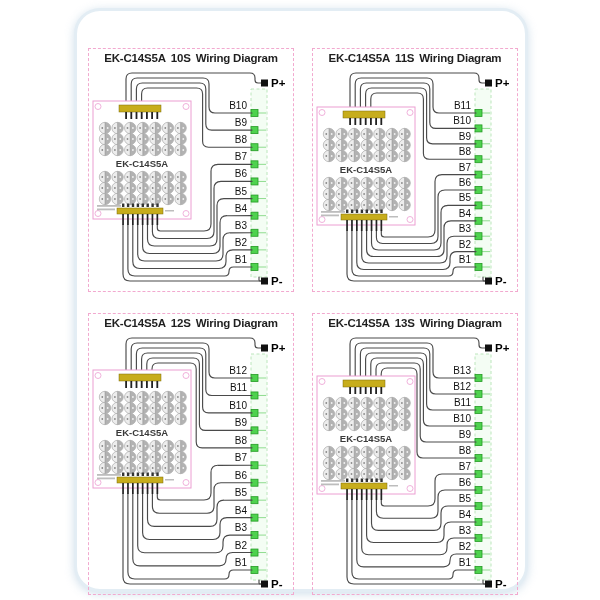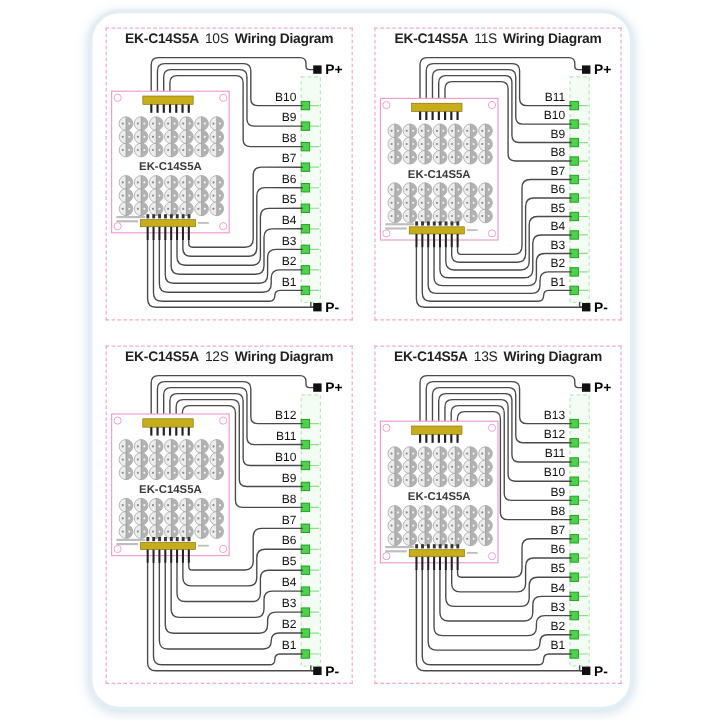--- a/index.html
+++ b/index.html
@@ -2,25 +2,25 @@
 <html style="--dash: #f2a9cf; --title: #1f1f1f; --card-border: #e3edf4;"><head>
 <meta charset="utf-8">
 <style>
   html,body{margin:0;padding:0;background:#ffffff;width:600px;height:600px;overflow:hidden;
     font-family:"Liberation Sans",sans-serif;}
   .canvas{position:relative;width:600px;height:600px;background:#fff;}
   .card{position:absolute;left:74px;top:8px;width:454px;height:584px;box-sizing:border-box;
     background:#fff;border:3px solid var(--card-border,#e3edf4);border-radius:26px;
     box-shadow:0 2px 10px rgba(150,185,210,.45);}
   .quad{position:absolute;box-sizing:border-box;
-    border:1.5px dashed var(--dash,#f2a9cf);background:transparent;}
+    border:1.5px dashed var(--dash,#f2a9cf);background:transparent;margin-top:25px;}
   .qtitle{position:absolute;top:3px;left:0;right:0;display:flex;justify-content:center;
     align-items:baseline;gap:5px;font-size:11.5px;font-weight:600;color:var(--title,#1f1f1f);
     letter-spacing:-0.2px;white-space:nowrap;}
-  .qtitle .cells{font-weight:400;}
+  .qtitle .cells{font-weight:700;}
   .art{position:absolute;left:0;top:0;}
 </style>
 </head>
 <body>
 
 <div class="canvas">
   <div class="card"></div>
 
   <div class="quad" id="quad0" style="left: 88px; top: 23px; width: 206px; height: 244px;">
     <div class="qtitle">

